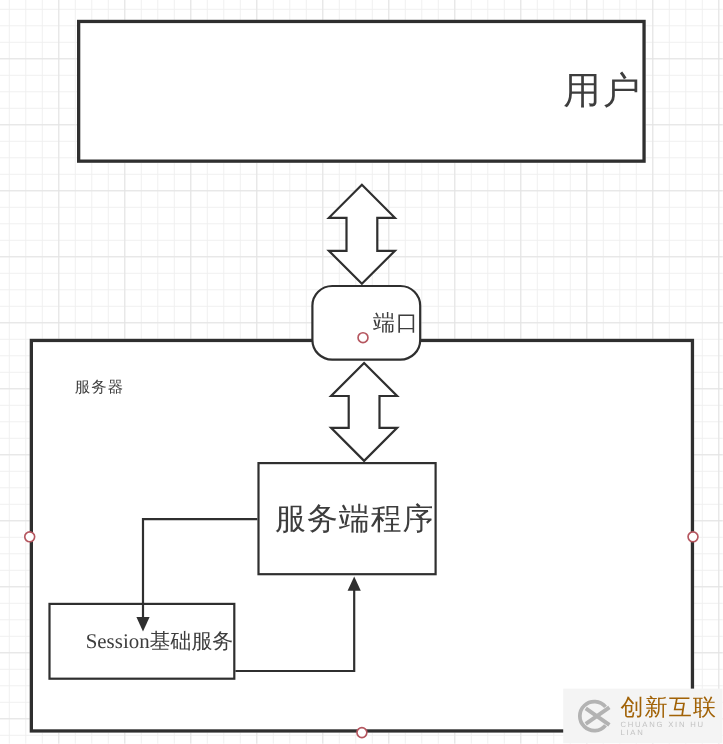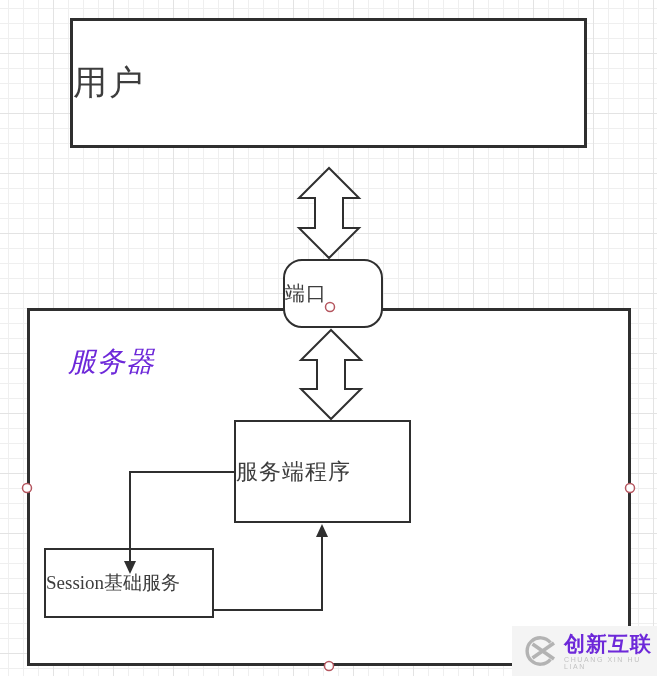--- a/index.html
+++ b/index.html
@@ -21,54 +21,53 @@
     background-size: 60px 60px, 60px 60px, 15px 15px, 15px 15px;
     background-position: 53px 53px, 53px 53px, 8px 8px, 8px 8px;
   }
   .shape {
     position: absolute;
     box-sizing: border-box;
     background: #ffffff;
     border: 2px solid #2f2f2f;
     display: flex;
     align-items: center;
-    justify-content: flex-start;
+    justify-content: flex-end;
     color: #3d3d3d;
     white-space: nowrap;
   }
   .user-box {
     left: 70px; top: 18px; width: 517px; height: 130px;
     border-width: 3px;
     font-size: 34px;
     letter-spacing: 2px;
     z-index: 1;
   }
   .server-box {
     left: 27px; top: 308px; width: 604px; height: 358px;
     border-width: 3px;
     z-index: 1;
   }
   .server-label {
     position: absolute;
     left: 38px; top: 32px;
-    font-size: 28px;
-    color: #6d28d9;
+    font-size: 14px;
+    color: #404040;
     letter-spacing: 1px;
-    font-style: italic;
   }
   .port-box {
     left: 283px; top: 259px; width: 100px; height: 69px;
     font-size: 20px;
     letter-spacing: 1px;
     z-index: 3;
     border-radius: 19px;
   }
   .app-box {
-    left: 234px; top: 420px; width: 177px; height: 103px;
-    font-size: 22px;
+    left: 234px; top: 420px; width: 163px; height: 103px;
+    font-size: 28px;
     letter-spacing: 1px;
     z-index: 2;
   }
   .session-box {
     left: 44px; top: 548px; width: 170px; height: 70px;
     font-size: 19px;
     font-family: "Liberation Serif", "DejaVu Serif", serif;
     z-index: 2;
   }
   .overlay-svg {
@@ -85,22 +84,22 @@
     z-index: 5;
     display: flex;
     align-items: center;
     padding-left: 10px;
     box-sizing: border-box;
   }
   .wm-logo { flex: 0 0 auto; margin-right: 6px; }
   .wm-text { display: flex; flex-direction: column; line-height: 1; }
   .wm-brand {
     font-size: 21px;
-    font-weight: 700;
-    color: #6d28d9;
+    font-weight: 400;
+    color: #a16207;
     letter-spacing: 1px;
   }
   .wm-tagline {
     font-size: 7px;
     color: #c2c2c2;
     letter-spacing: 1.6px;
     margin-top: 2px;
   }
 </style>
 </head>

